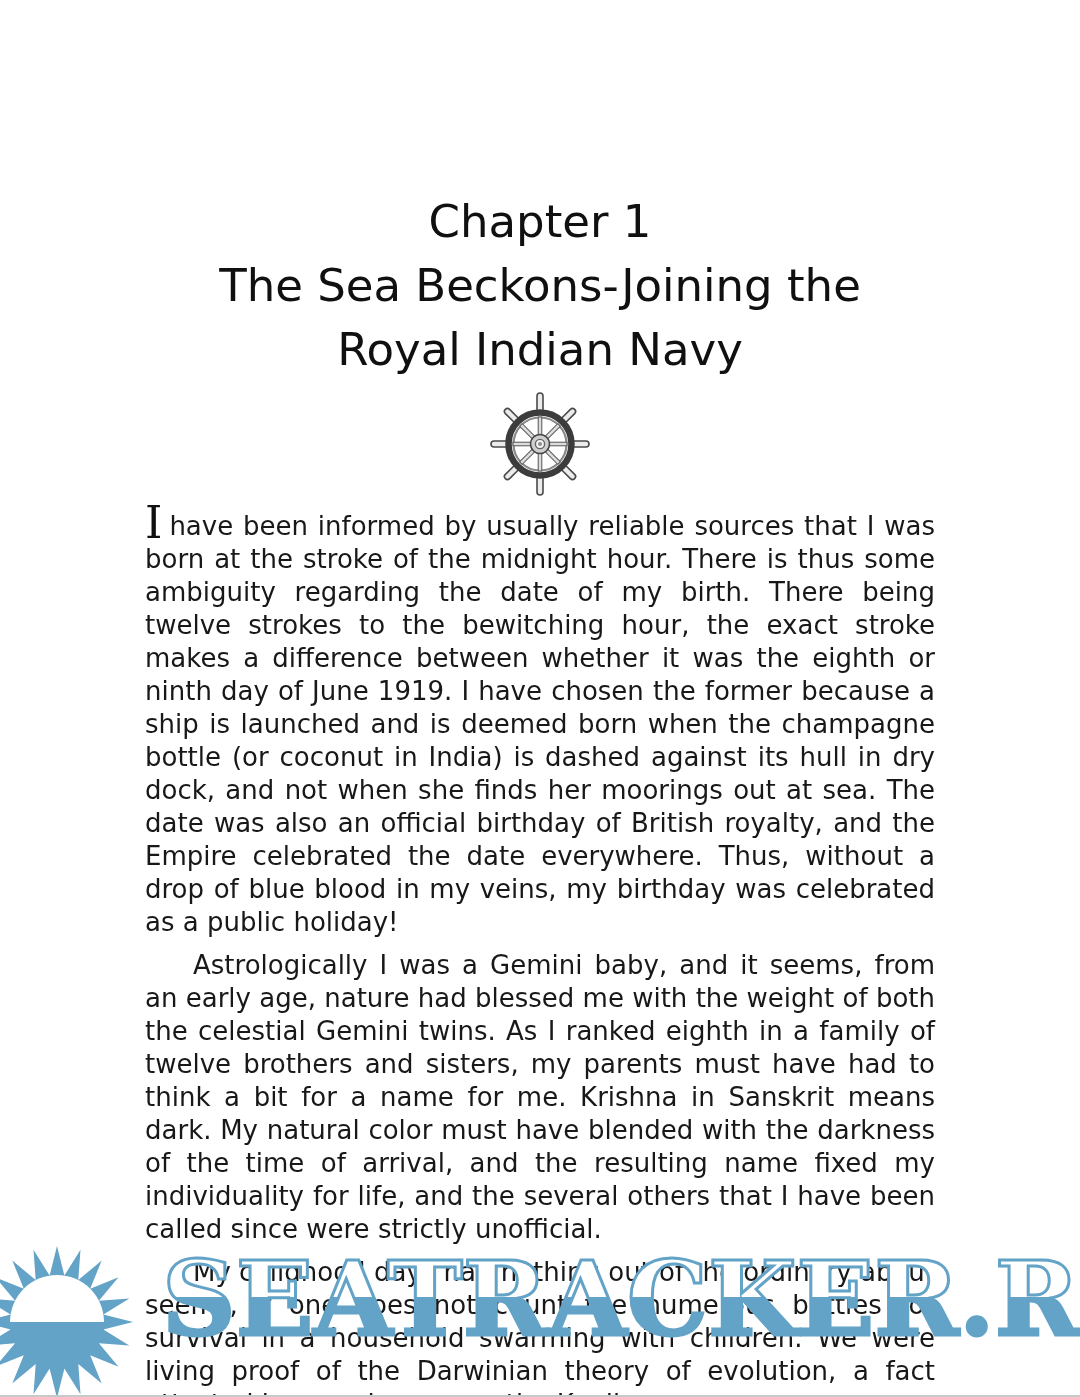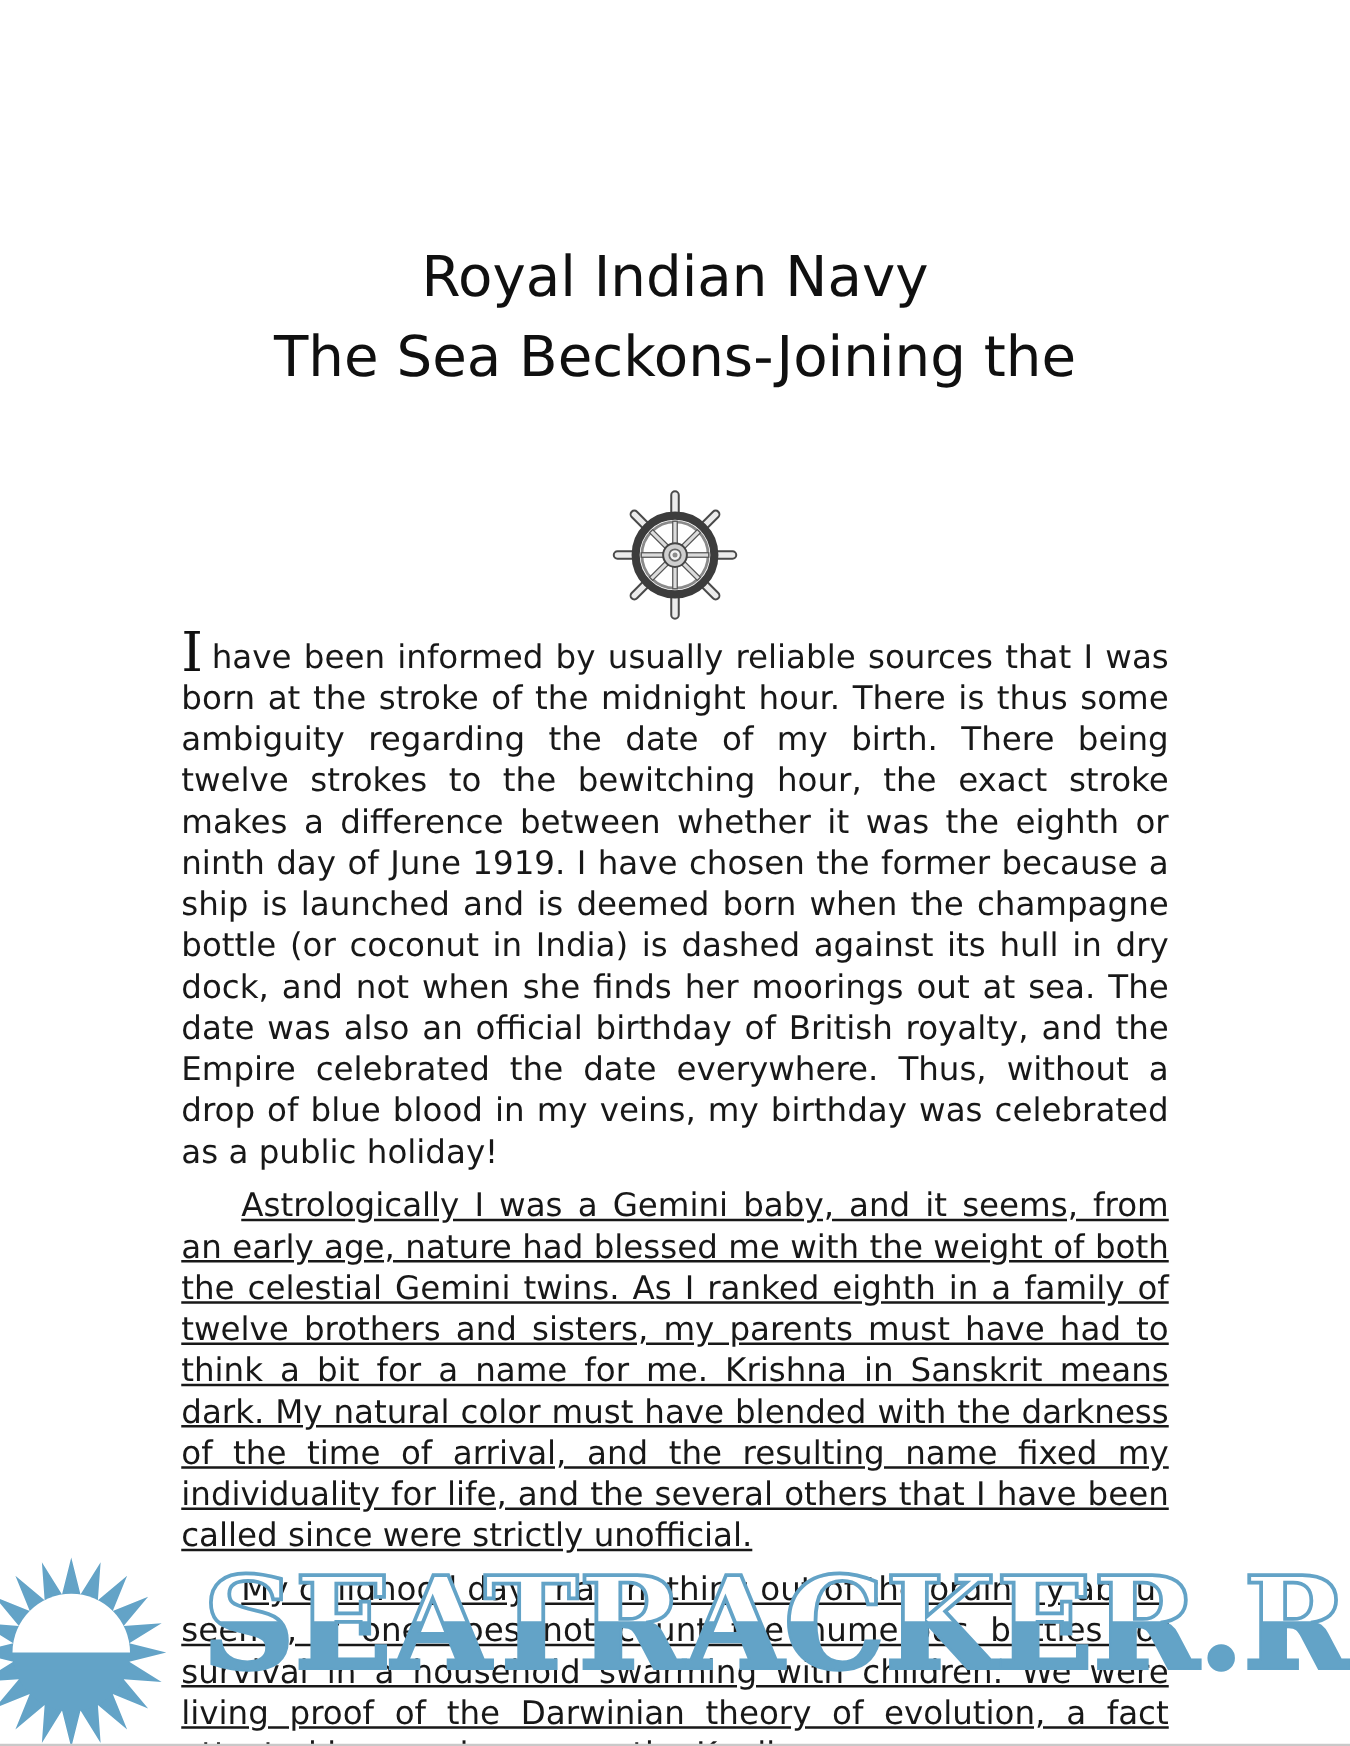--- a/index.html
+++ b/index.html
@@ -46,21 +46,20 @@
     font-size:26px;
     line-height:33px;
     text-align:justify;
     color:var(--text-color);
   }
   .bodytext p{
     margin:10px;
   }
   .bodytext p.indent{
     text-indent:48px;
-    text-decoration:underline;
   }
   .dropcap{
     font-family:"DejaVu Serif","Liberation Serif",serif;
     font-size:44px;
     line-height:0;
     position:relative;
     top:3px;
     margin-right:7px;
     color:#101010;
   }
@@ -113,22 +112,23 @@
     height:2px;
     background:var(--edge);
   }
 </style>
 </head>
 <body>
 
 <div class="page">
 
   <div class="heading">
+    <div>Chapter 1</div>
+    <div>The Sea Beckons-Joining the</div>
     <div>Royal Indian Navy</div>
-    <div>The Sea Beckons-Joining the</div>
   </div>
 
   <div class="ornament">
     <svg width="120" height="104" viewBox="-60 -52 120 104" xmlns="http://www.w3.org/2000/svg">
       <g fill="#ececec" stroke="#4a4a4a" stroke-width="1.6">
         <g transform="rotate(0)">
             <rect x="-3" y="-51" width="6" height="21" rx="3"></rect>
           </g>
         <g transform="rotate(45)">
             <rect x="-3" y="-49" width="6" height="19" rx="3"></rect>

